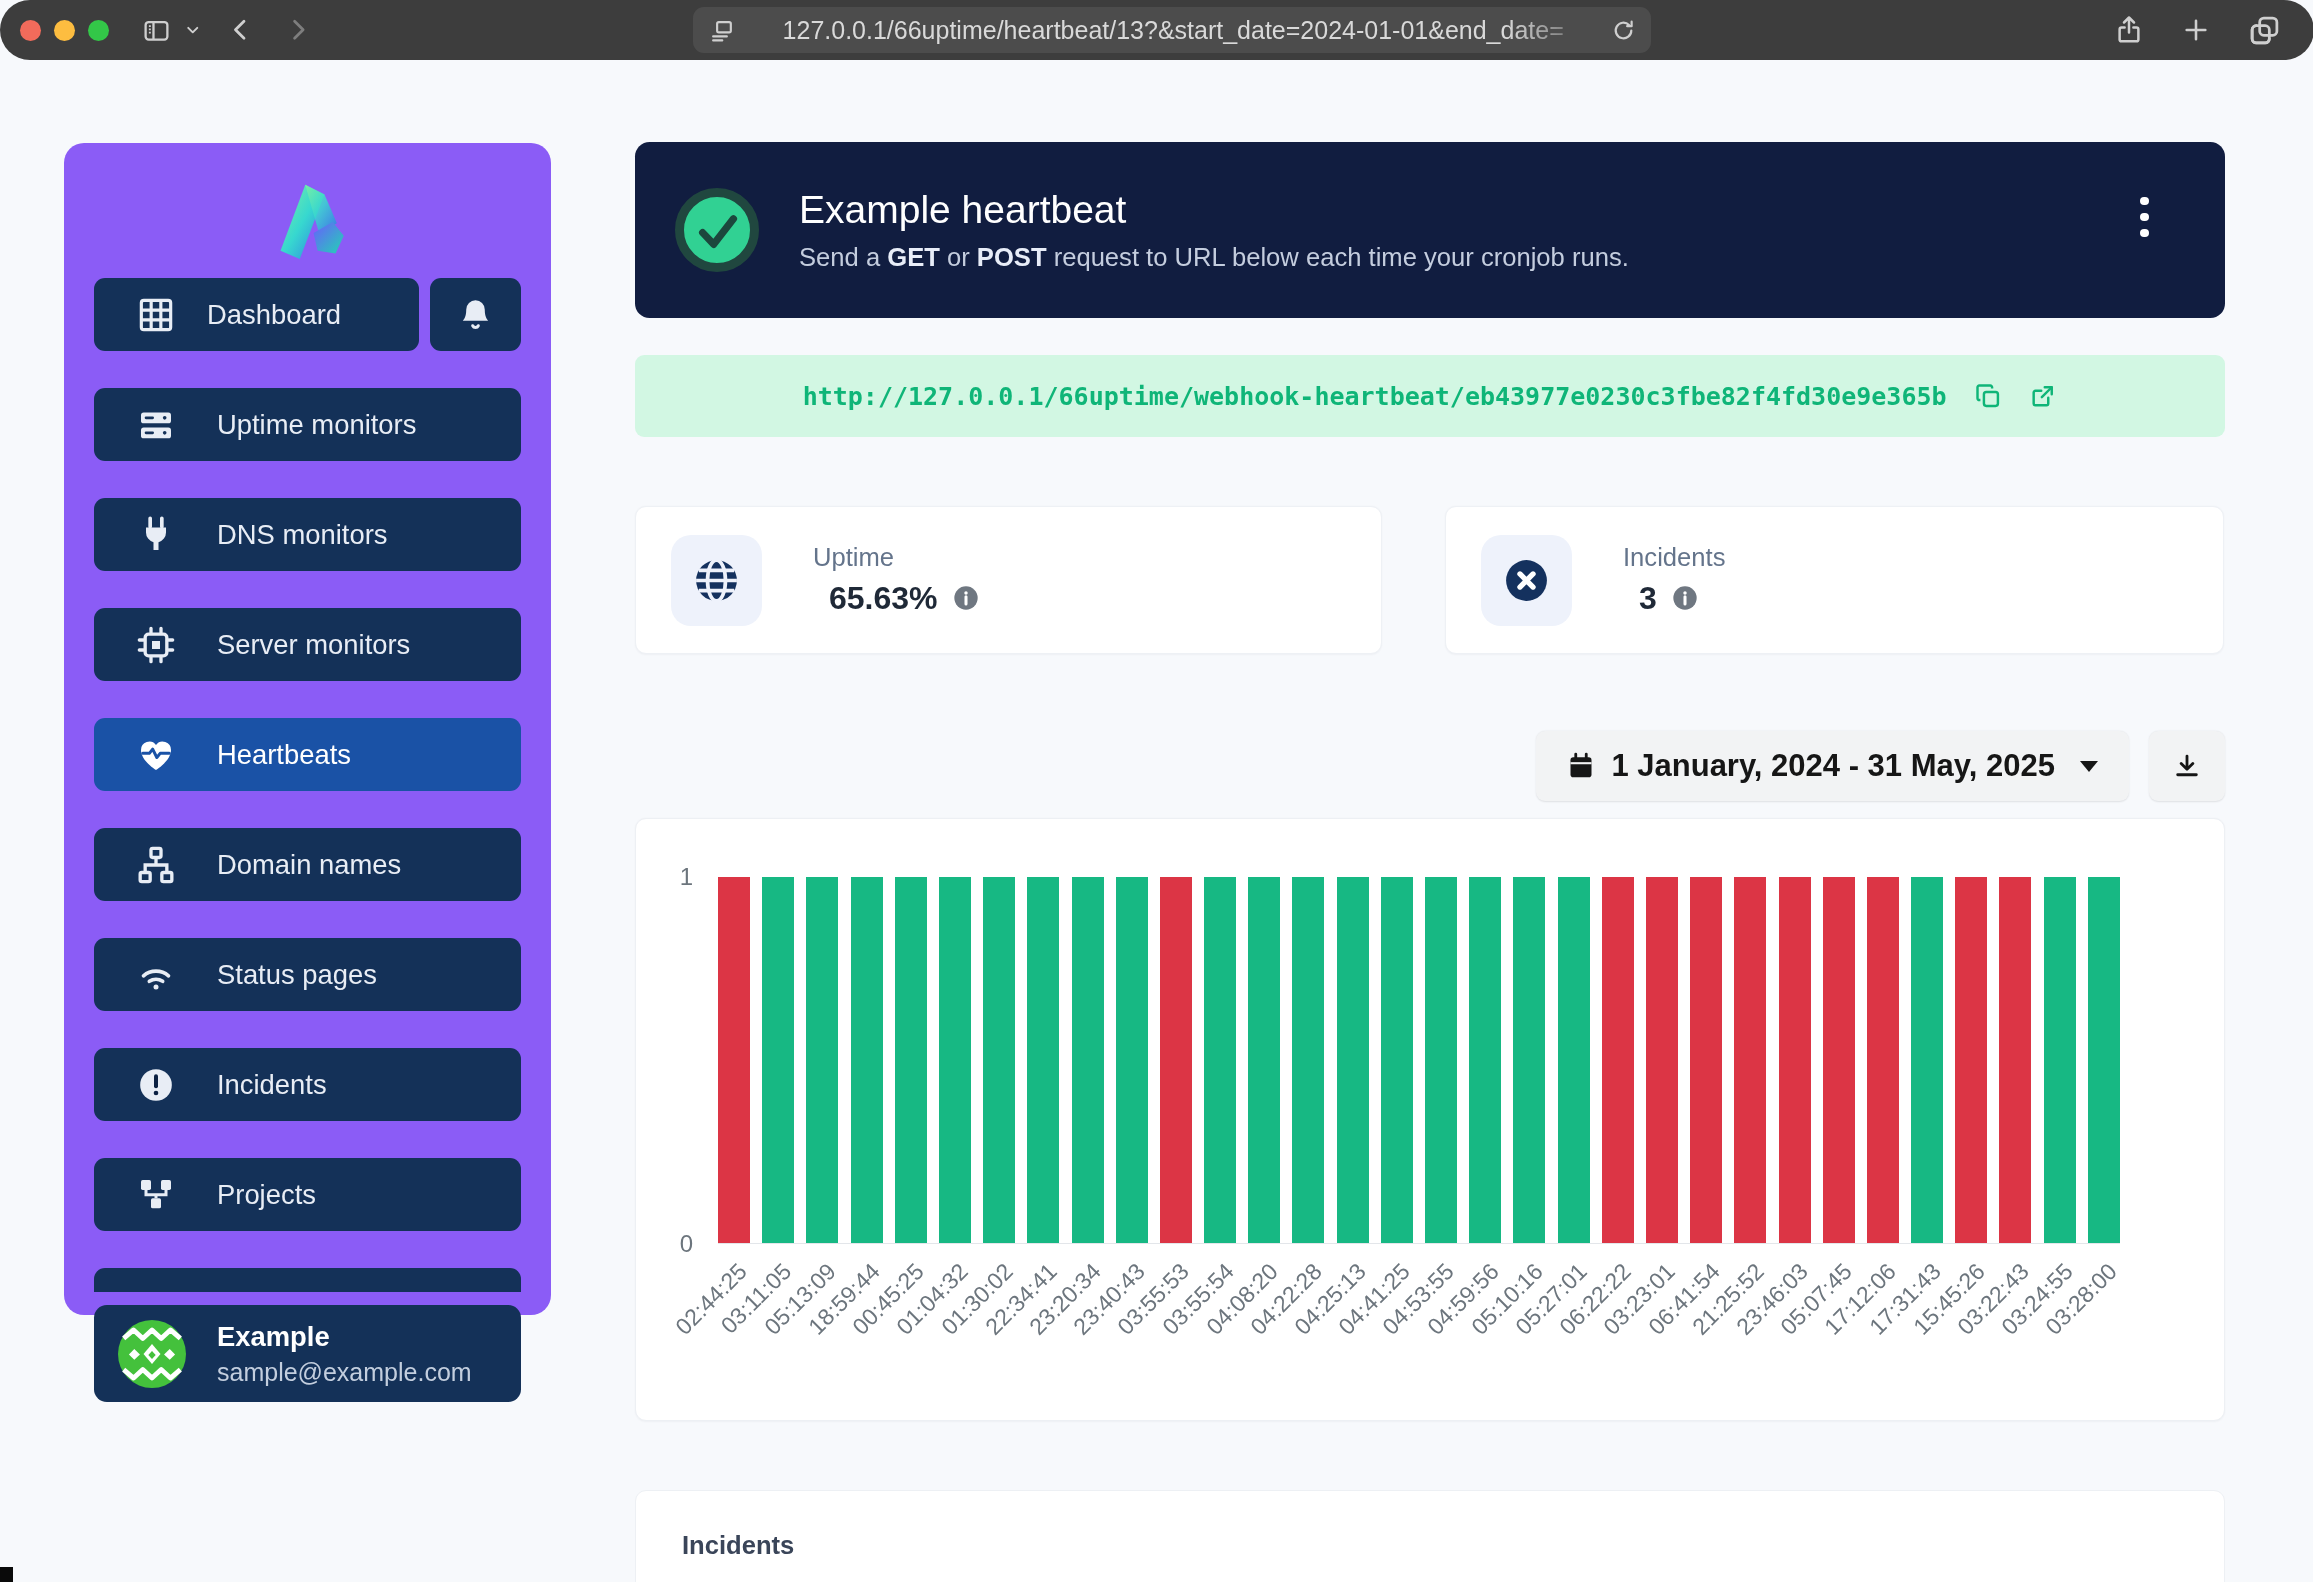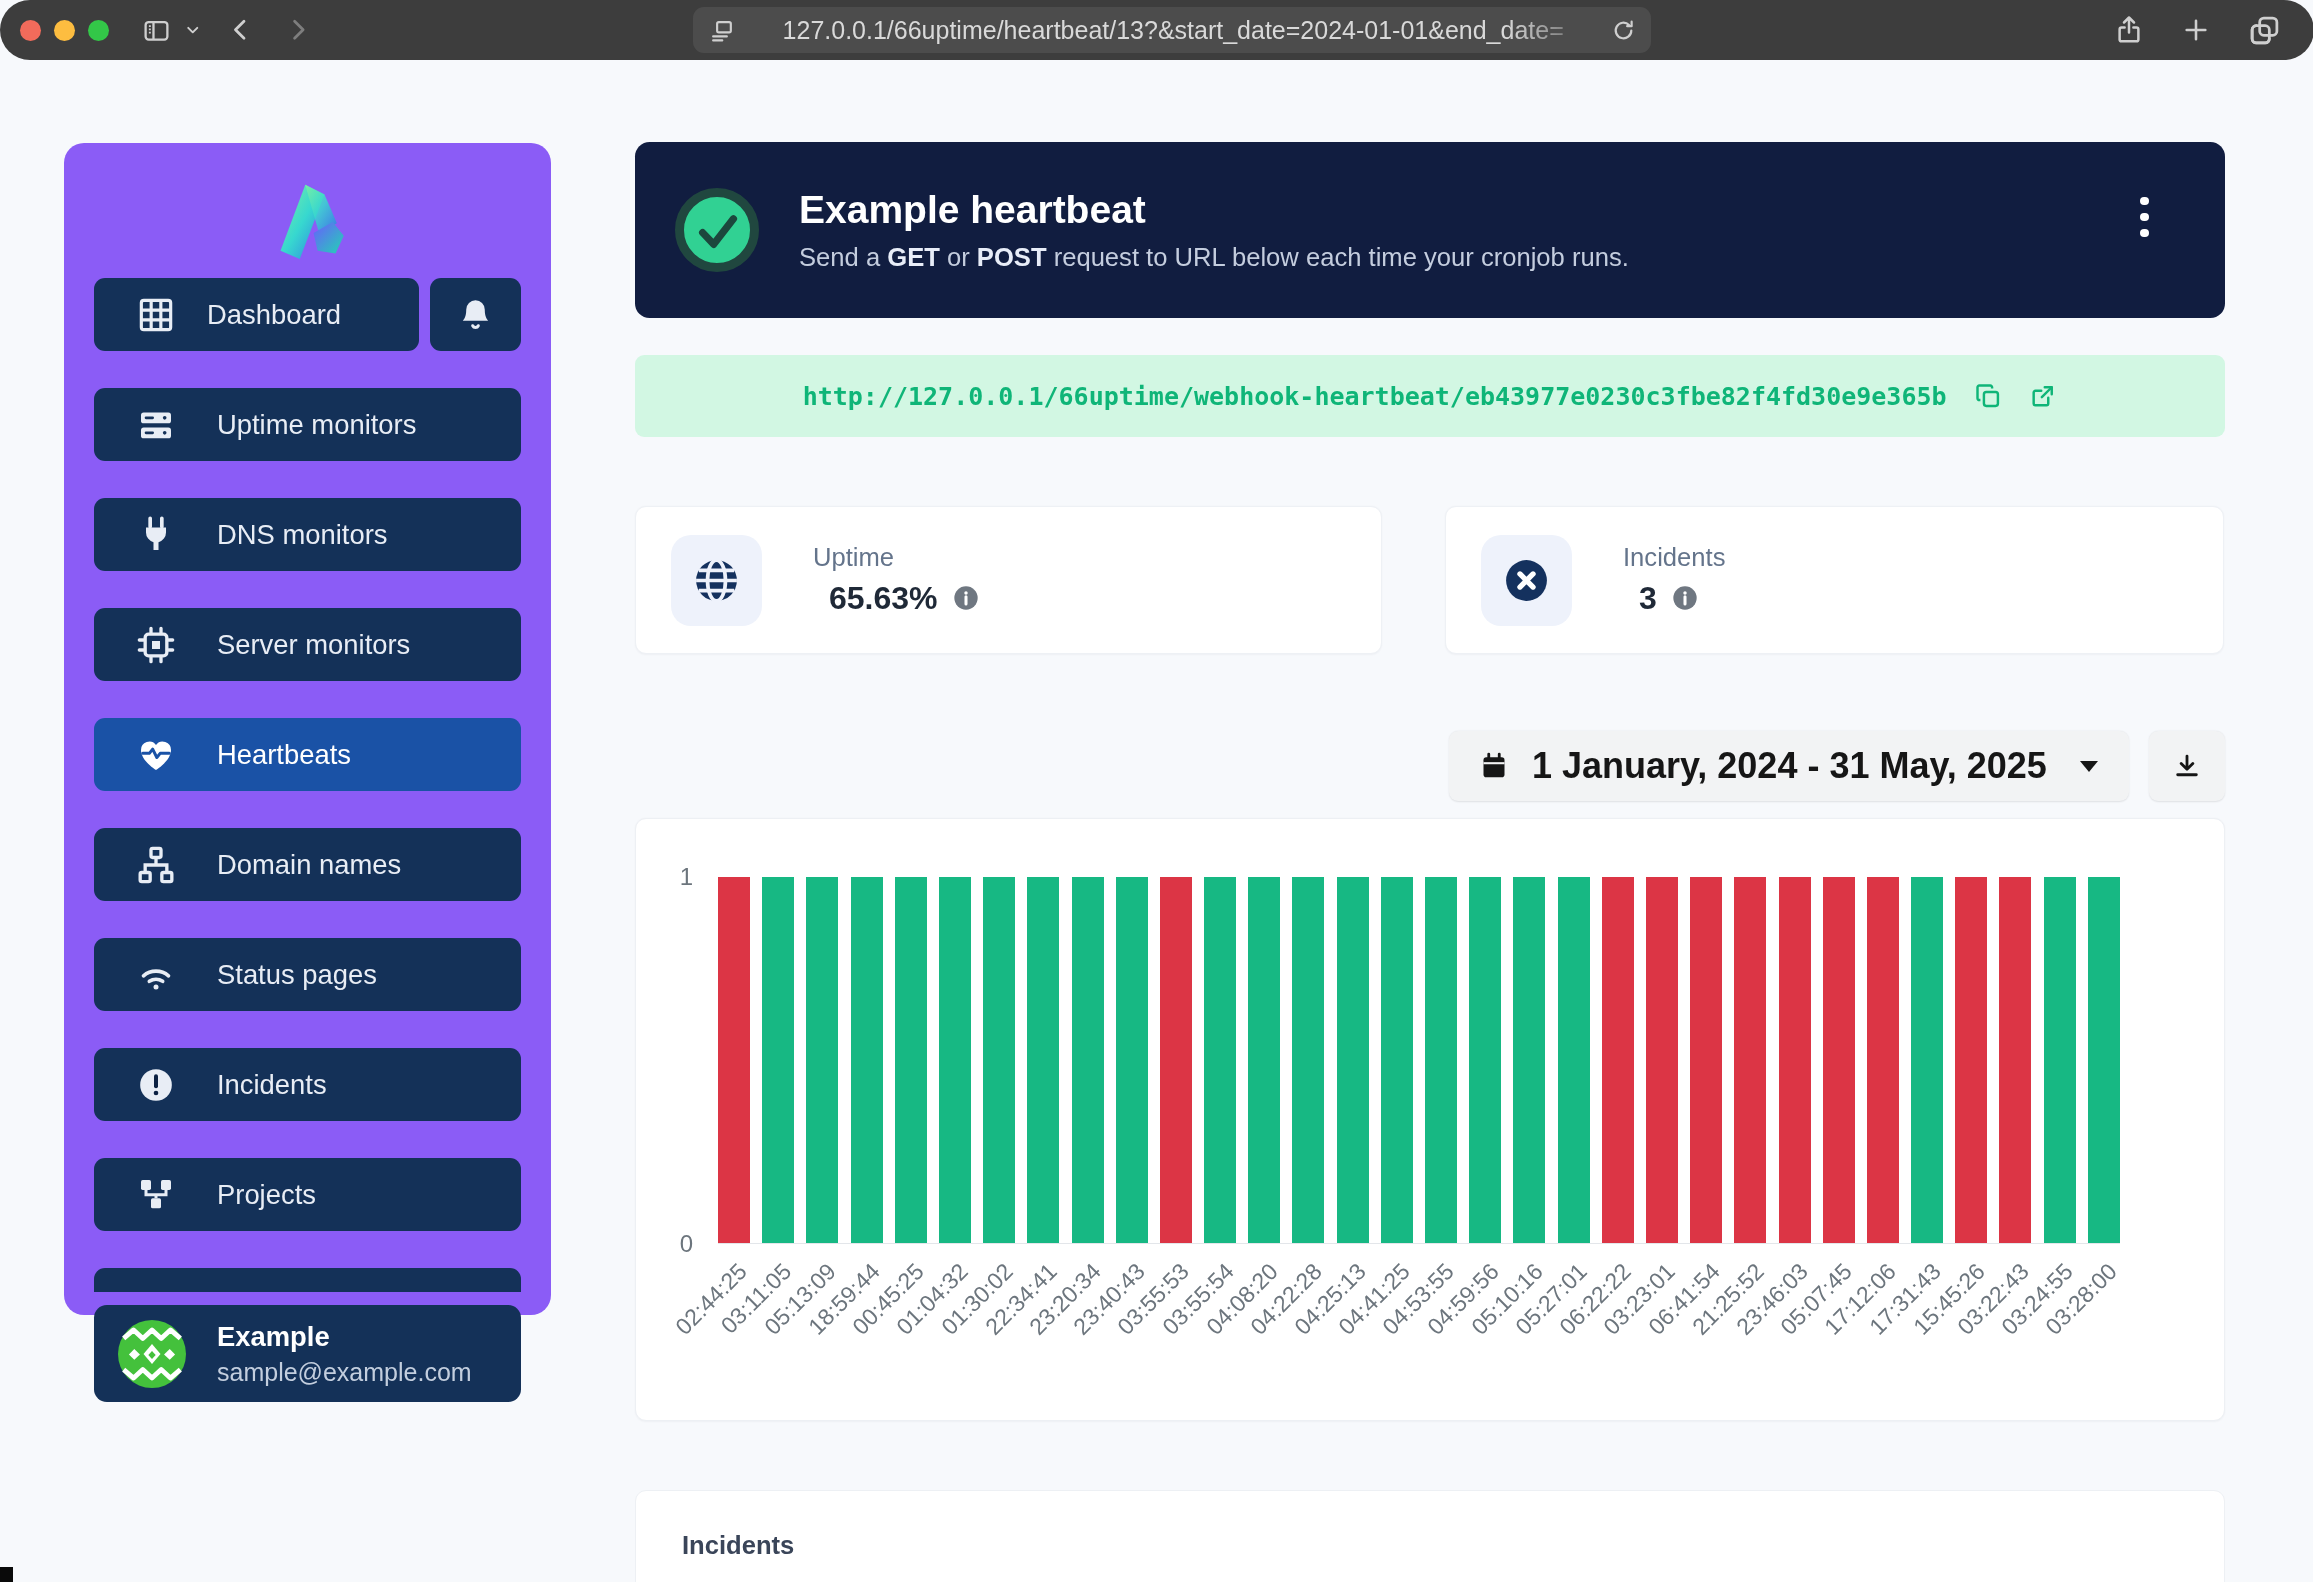--- a/index.html
+++ b/index.html
@@ -45,21 +45,21 @@
   .user-name { font-size:27.4px; font-weight:700; color:#ffffff; }
   .user-email { font-size:25px; color:#c3cede; margin-top:5.5px; }
 
   
   .main { position:absolute; left:635px; top:142px; width:1590px; }
 
   .hero { height:176px; background:#111d40; border-radius:14.6px; display:flex; align-items:center;
     padding-left:40px; gap:40px; position:relative; }
   .check-circle { width:84px; height:84px; border-radius:50%; background:#31d193; border:9.1px solid #20473f;
     display:flex; align-items:center; justify-content:center; flex:0 0 auto; }
-  .hero-title { font-size:39px; font-weight:700; color:#ffffff; }
+  .hero-title { font-size:39px; font-weight:400; color:#ffffff; }
   .hero-sub { font-size:25.6px; color:#c4cdde; margin-top:11px; }
   .hero-sub b { color:#e8edf8; }
   .kebab { position:absolute; right:71px; top:49px; display:flex; flex-direction:column; gap:8.2px;
     background:none; border:none; padding:5.5px; }
   .kebab i { width:8.2px; height:8.2px; border-radius:50%; background:#fff; display:block; }
 
   .webhook-bar { margin-top:37px; height:82px; background:#d2f7e3; border-radius:9.1px; display:flex;
     align-items:center; justify-content:center; gap:27.4px; }
   .webhook-url { font-family:"DejaVu Sans Mono", monospace; font-size:25px; font-weight:700; color:#0fb578;
     text-decoration:none; }
@@ -73,21 +73,21 @@
     align-items:center; justify-content:center; color:#14315e; }
   .stat-text { margin-left:51px; }
   .stat-label { font-size:25.6px; color:#64748b; }
   .stat-value-row { display:flex; align-items:center; gap:14.6px; margin-top:7.3px;margin-left:16px; }
   .stat-value { font-size:32px; font-weight:700; color:#1f2937; }
   .info-ic { color:#6f7781; display:flex; }
 
   .date-row { margin-top:77px; display:flex; justify-content:flex-end; gap:20px; }
   .gray-btn { background:#f2f3f4; border:none; border-radius:9.1px; height:70px; display:flex; align-items:center;
     box-shadow:0 0.9px 1.8px rgba(0,0,0,.10); color:#161616; font-family:inherit; }
-  .date-btn { padding:0 31px; gap:24px; font-size:36px; font-weight:700; }
+  .date-btn { padding:0 31px; gap:16px; font-size:31px; font-weight:700; }
   .dl-btn { width:76px; justify-content:center; }
   .caret { width:0; height:0; border-left:9.1px solid transparent; border-right:9.1px solid transparent;
     border-top:11px solid #161616; margin-left:9.1px; }
 
   .chart-card { margin-top:17.4px; height:603px; background:#fff; border:0.9px solid #edf0f4; border-radius:11px;
     position:relative; box-shadow:0 0.9px 1.8px rgba(15,23,42,.04); }
   .ytick { position:absolute; font-size:24px; color:#6c757d; width:37px; text-align:right; left:20px; }
   .ytick.t1 { top:44px; } .ytick.t0 { top:411px; }
   .plot { position:absolute; left:82px; right:104px; top:58px; height:367px;
     border-bottom:1.8px solid #e3e6ea; display:flex; justify-content:space-between; }

